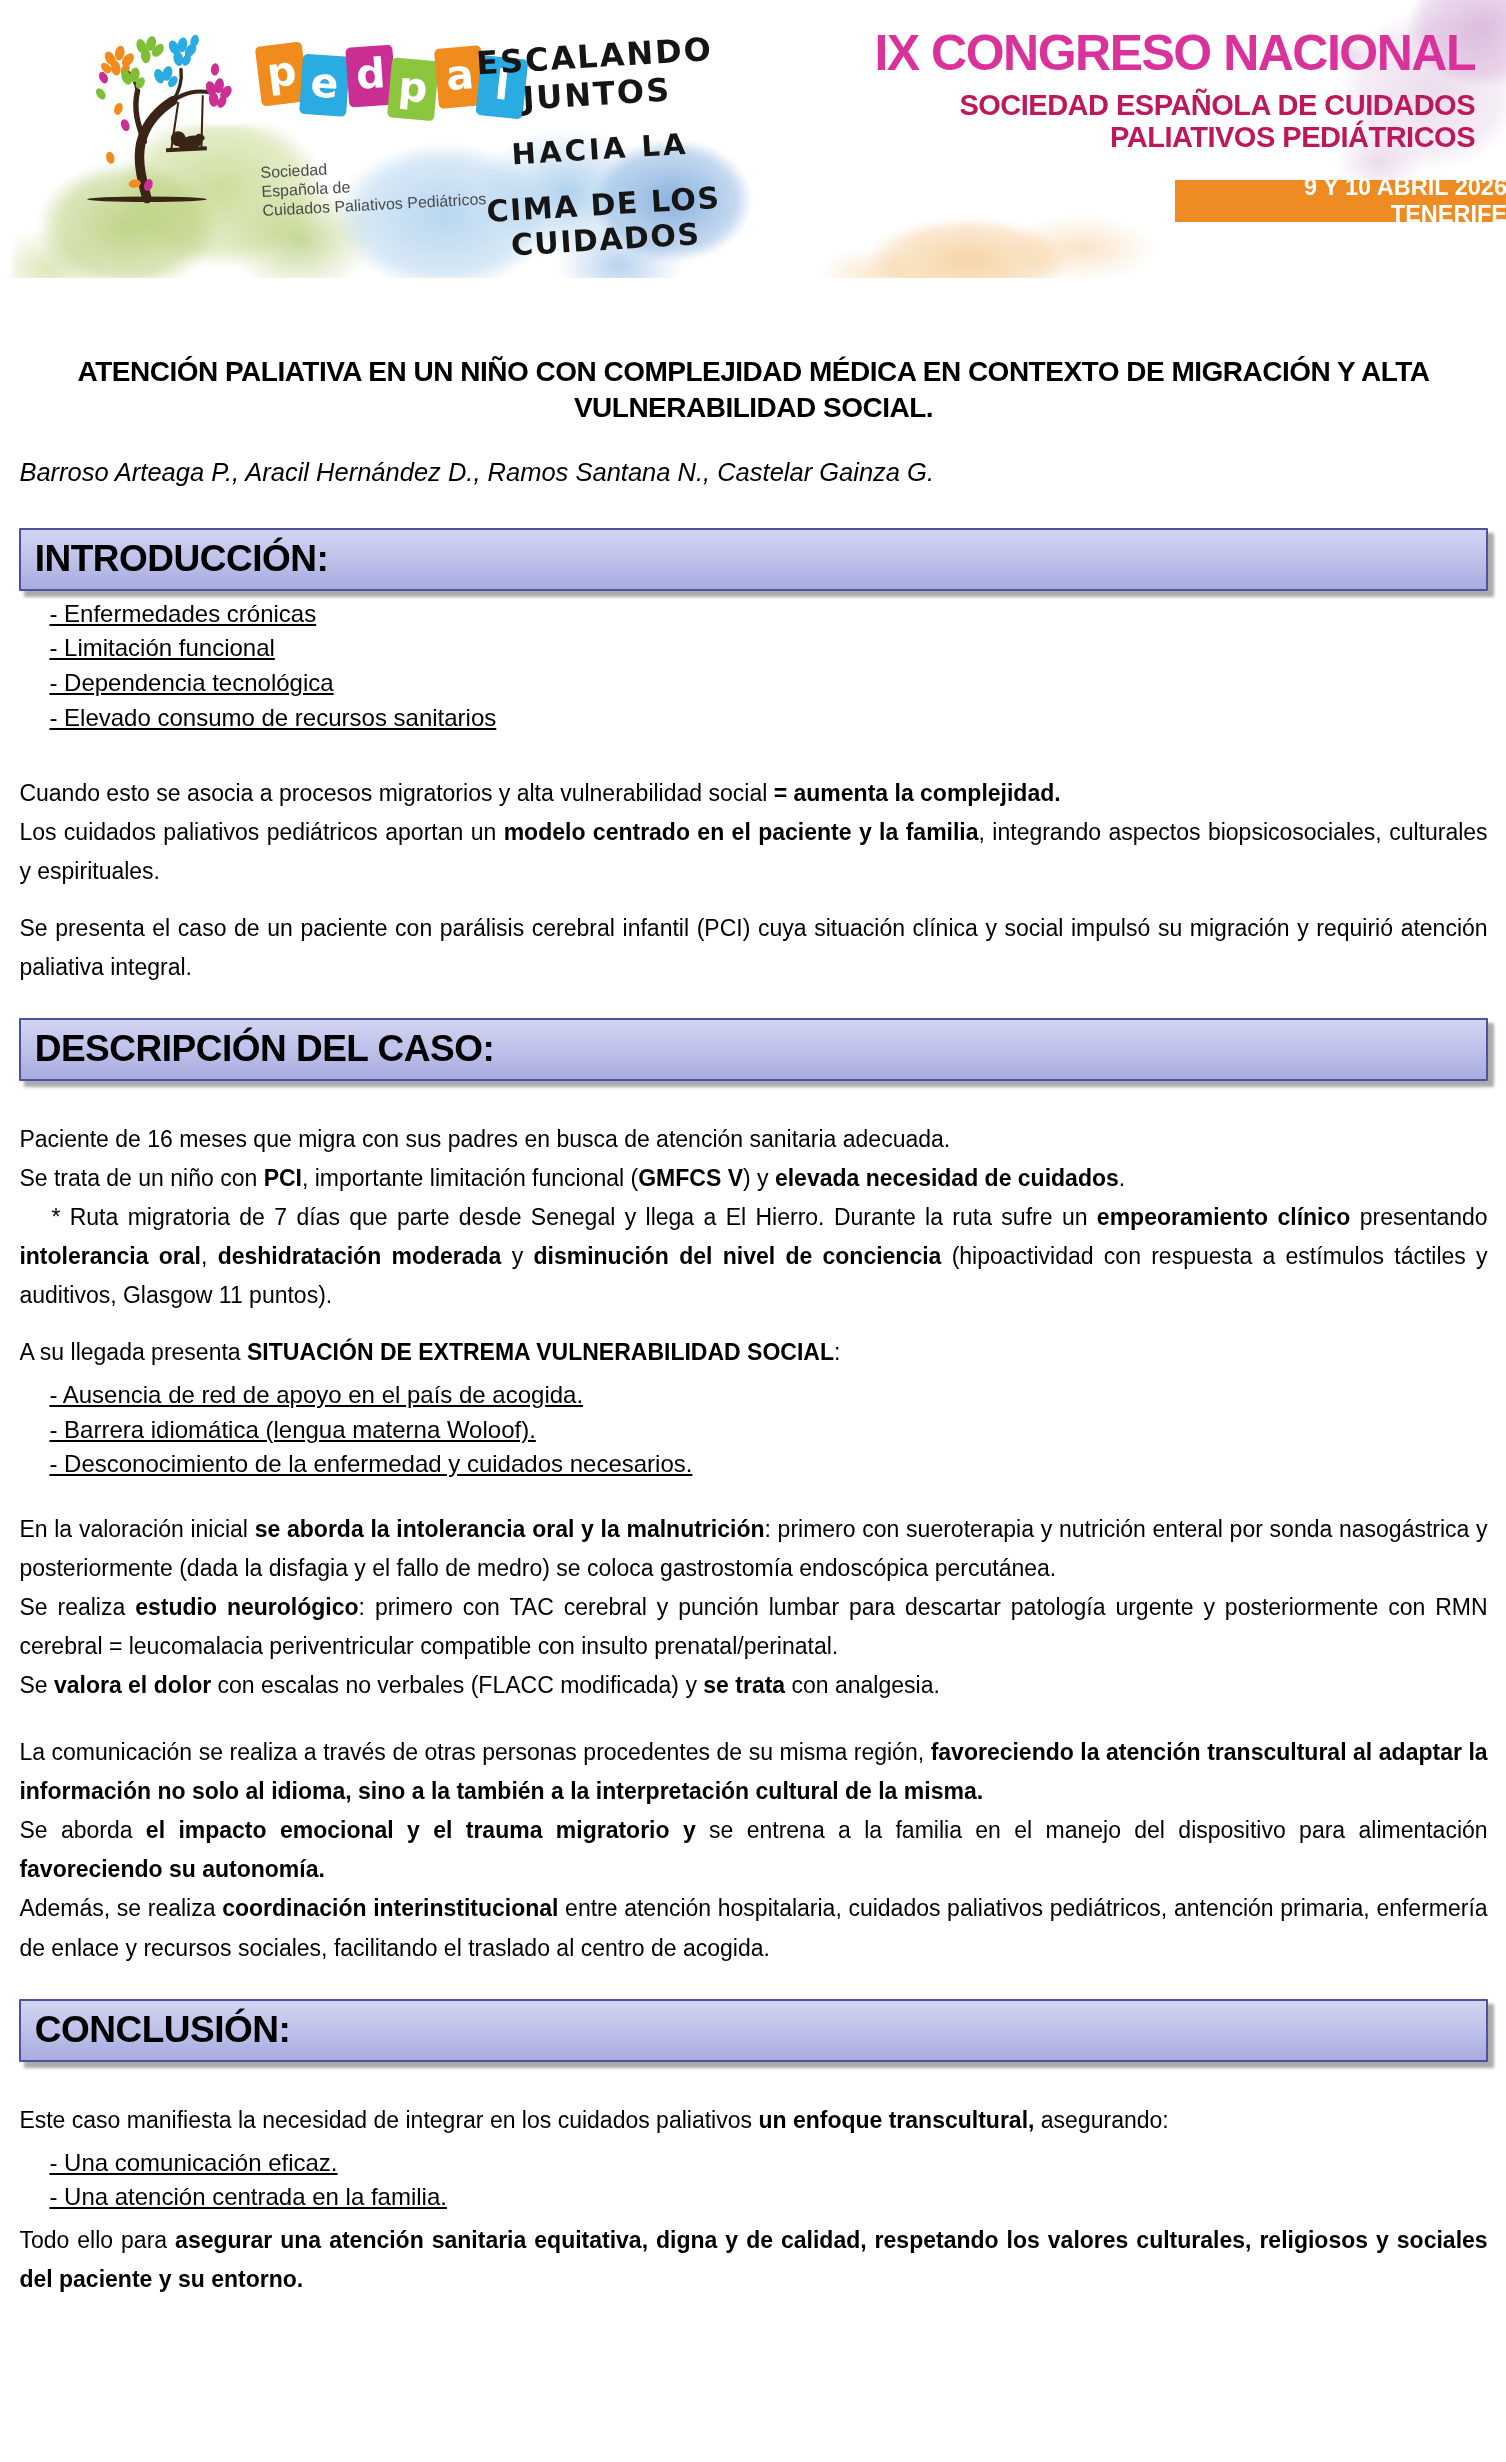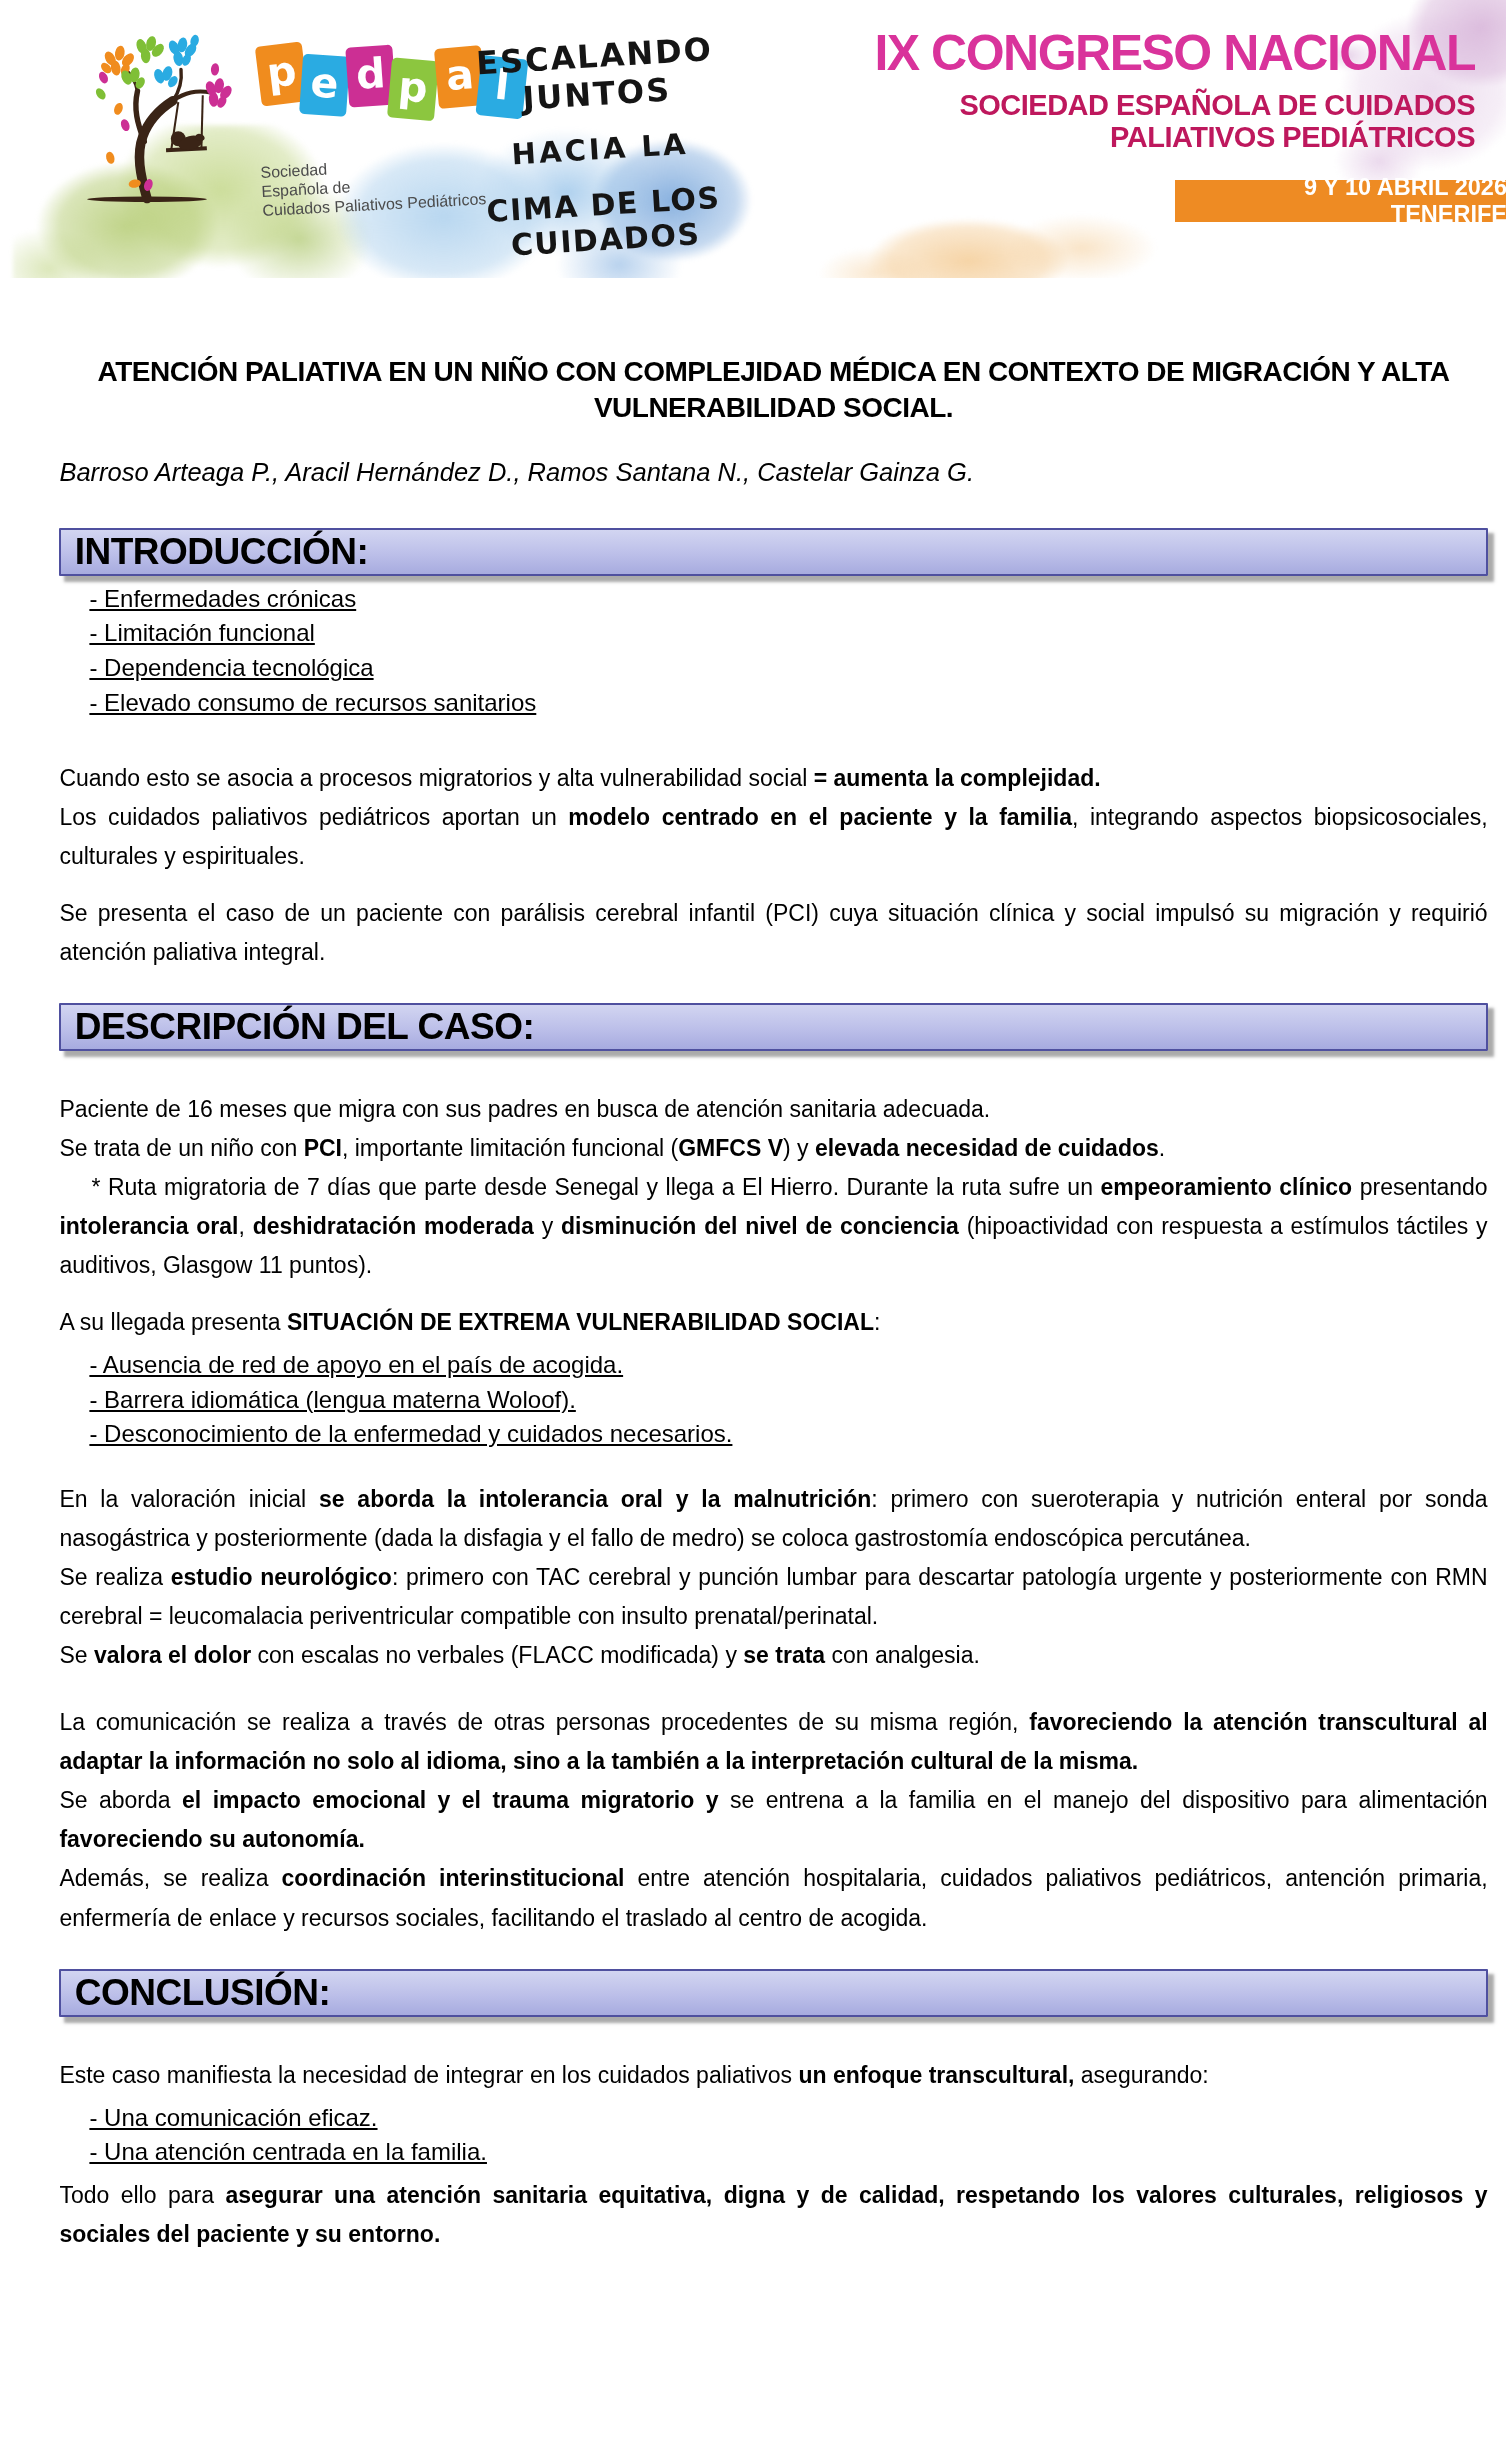--- a/index.html
+++ b/index.html
@@ -62,25 +62,25 @@
   .congress{position:absolute;right:32px;top:28px;width:695px;text-align:right;}
   .congress-title{font-size:50px;font-weight:bold;color:#d9339b;letter-spacing:-1.5px;line-height:1;}
   .congress-sub{margin-top:12.3px;font-size:29px;font-weight:bold;color:#be185d;letter-spacing:-0.5px;line-height:1.08;}
 
   .datebox{position:absolute;right:0;top:180px;width:332px;height:42px;background:#ee8b23;
            display:flex;align-items:flex-end;justify-content:center;flex-direction:column;}
   .datebox .txt{color:#fff;font-weight:bold;font-size:23.5px;letter-spacing:0px;}
   .datebox .div{display:inline-block;width:3.6px;height:23.5px;background:#c33f85;margin:0 10.2px;}
 
   
-  .content{padding:0 19.4px;margin-left:40px;}
+  .content{padding:0 19.4px;}
   .title{margin-top:76px;font-size:28px;font-weight:bold;text-align:center;line-height:1.3;letter-spacing:-0.5px;}
   .authors{margin-top:31px;font-size:25.5px;font-style:italic;}
 
-  .bar{box-sizing:border-box;height:48px;width:100%;margin-top:31px;
+  .bar{box-sizing:border-box;height:63px;width:100%;margin-top:31px;
        background:linear-gradient(180deg,#d2d5f1 0%,#bcbfe9 55%,#a7abdf 100%);
        border:2px solid #4f509f;border-radius:1px;
        box-shadow:5.1px 5.6px 3.1px rgba(125,125,125,.65);
        display:flex;align-items:center;padding-left:13.3px;
        font-size:37px;font-weight:bold;letter-spacing:-0.5px;color:#000;}
   .bar-intro{margin-top:41px;}
 
   .p{font-size:23px;line-height:1.7;margin:0;}
   .justify{text-align:justify;}
   .indent{text-indent:32px;}

